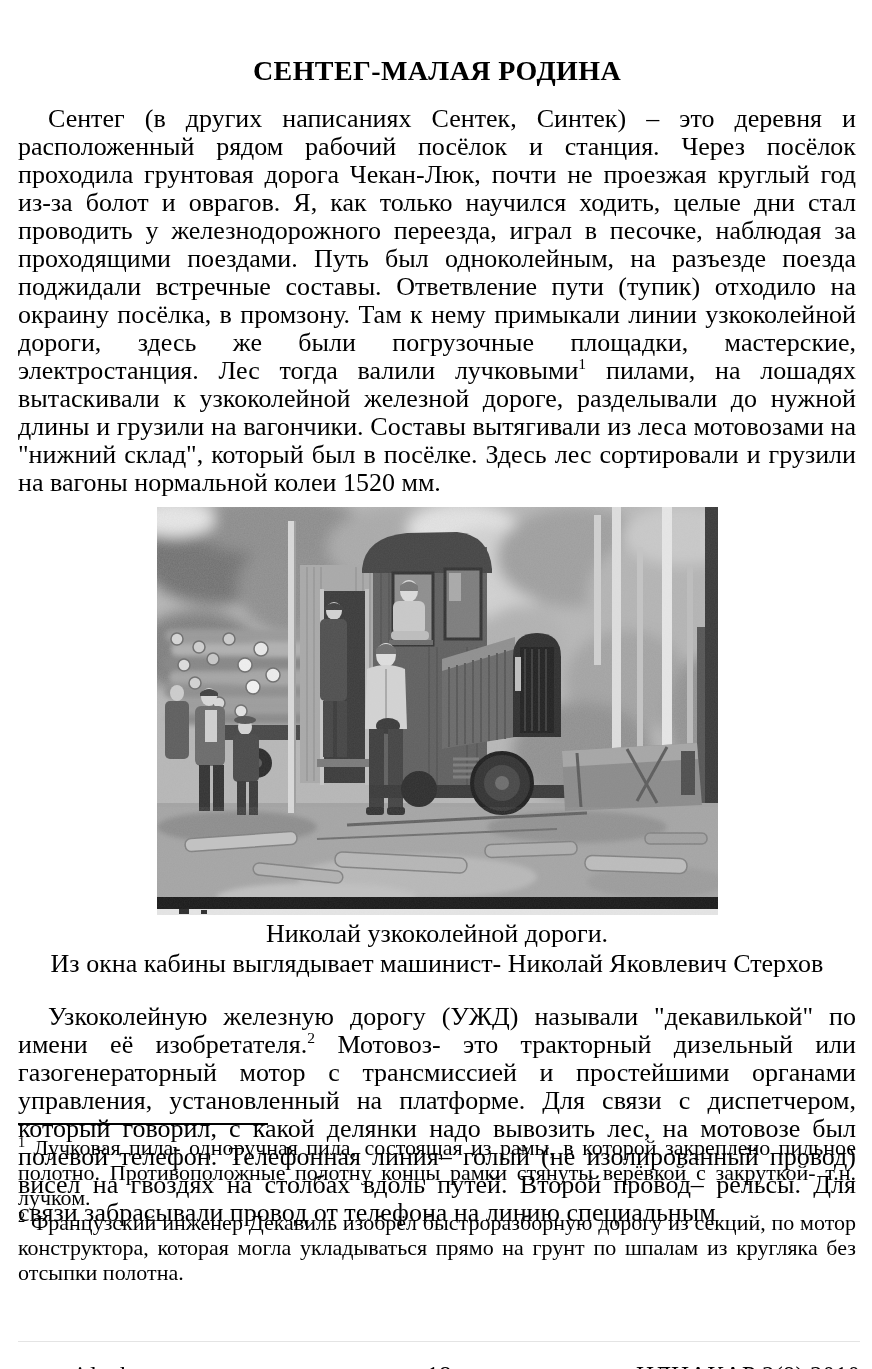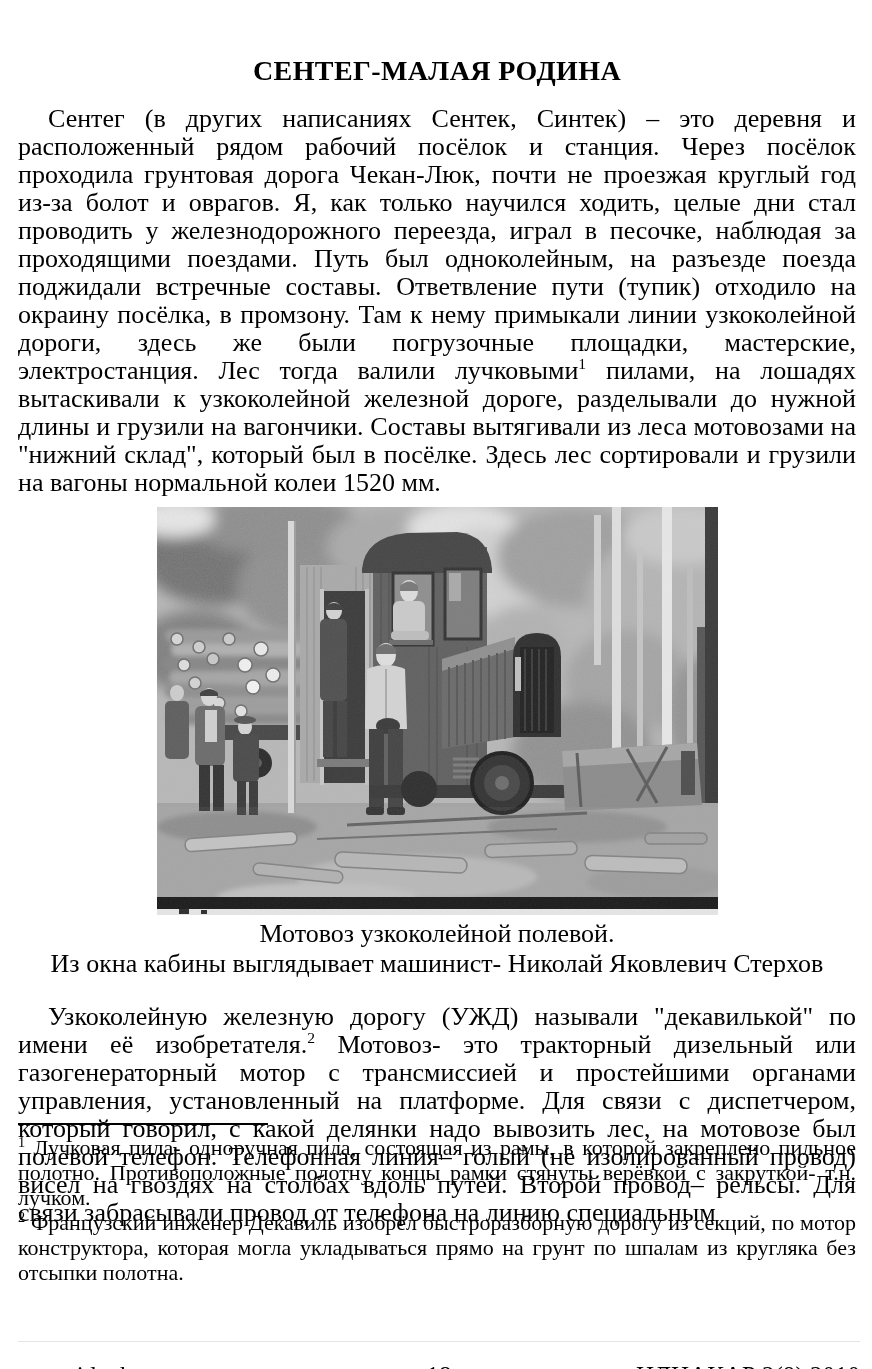--- a/index.html
+++ b/index.html
@@ -269,21 +269,21 @@
 
         <rect x="0" y="390" width="561" height="12" fill="#1a1a1a"></rect>
         <rect x="0" y="402" width="561" height="6" fill="#e5e5e5"></rect>
         <rect x="22" y="402" width="10" height="5" fill="#2c2c2c"></rect>
         <rect x="44" y="403" width="6" height="4" fill="#2c2c2c"></rect>
 
         <rect x="0" y="0" width="561" height="408" filter="url(#fgrain)" opacity="0.22"></rect>
       </svg>
     </div>
     <figcaption>
-      <div>Мотовоз узкоколейной полевой.</div>
+      <div>Николай узкоколейной дороги.</div>
       <div>Из окна кабины выглядывает машинист- Николай Яковлевич Стерхов</div>
     </figcaption>
   </figure>
 
   <p class="body-p para2"><span>Узкоколейную железную дорогу (УЖД) называли "декавилькой" по имени её изобретателя.</span><sup class="fnref">2</sup><span> Мотовоз- это тракторный дизельный или газогенераторный мотор с трансмиссией и простейшими органами управления, установленный на платформе. Для связи с диспетчером, который говорил, с какой делянки надо вывозить лес, на мотовозе был полевой телефон. Телефонная линия– голый (не изолированный провод) висел на гвоздях на столбах вдоль путей. Второй провод– рельсы. Для связи забрасывали провод от телефона на линию специальным</span></p>
 
   <div class="footnotes">
     <div class="fn-rule"></div>
     <p class="fn"><sup>1</sup> <span>Лучковая пила- одноручная пила, состоящая из рамы, в которой закреплено пильное полотно. Противоположные полотну концы рамки стянуты верёвкой с закруткой- т.н. лучком.</span></p>
     <p class="fn"><sup>2</sup> <span>Французский инженер Декавиль изобрёл быстроразборную дорогу из секций,  по мотор конструктора, которая могла укладываться прямо на грунт по шпалам из кругляка без отсыпки полотна.</span></p>

